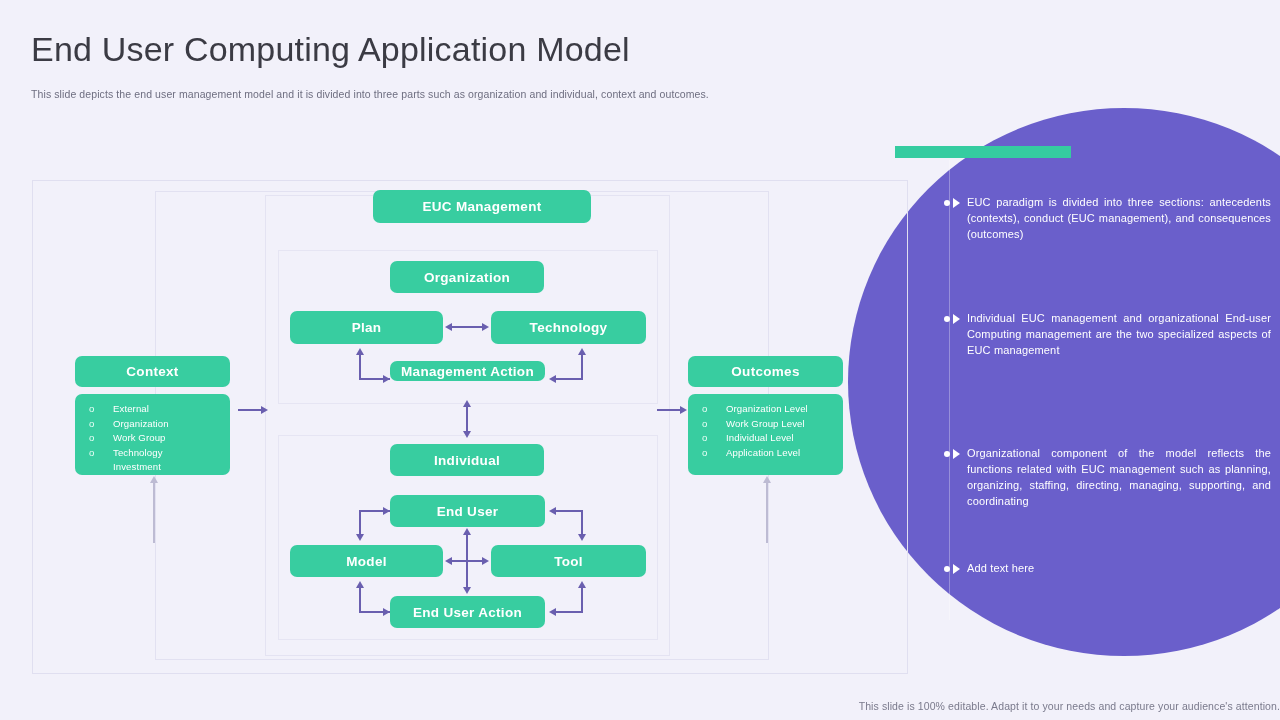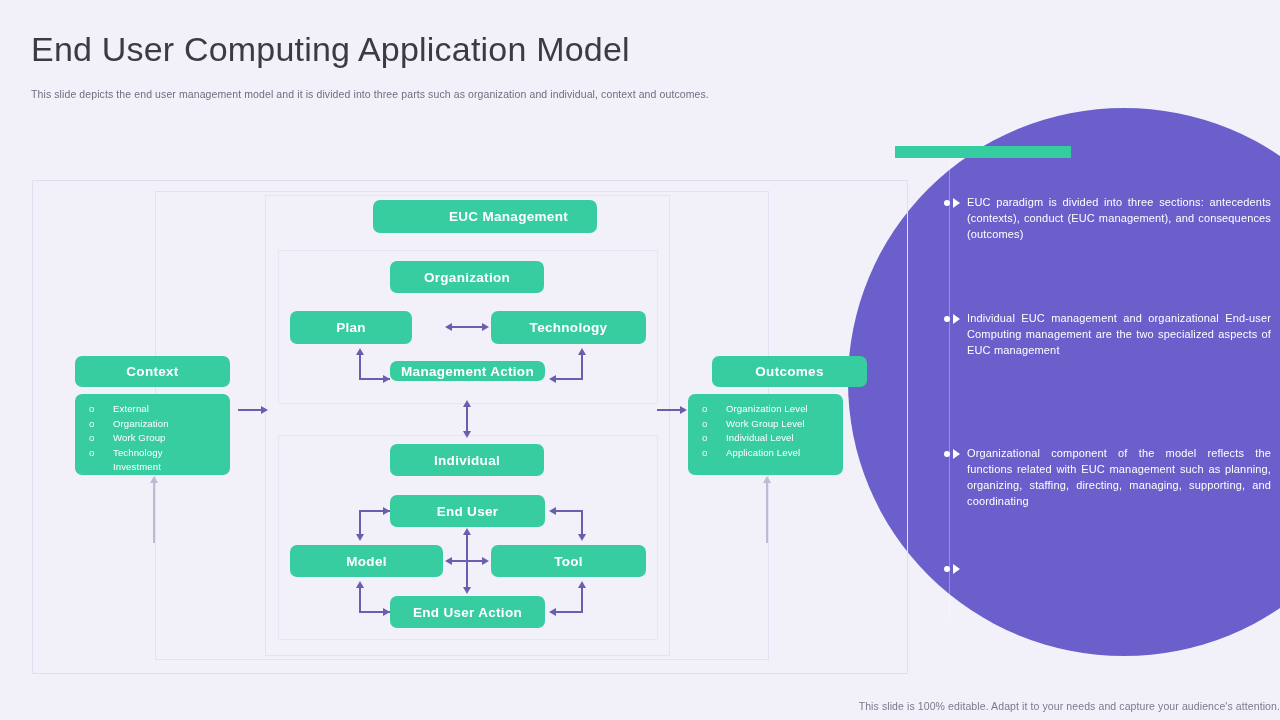--- a/index.html
+++ b/index.html
@@ -158,35 +158,36 @@
         <span class="tri"></span>
     </span>
     <span class="bullet-text">Organizational component of the model reflects the functions related with EUC management such as planning, organizing, staffing, directing, managing, supporting, and coordinating</span>
   </div>
 
   <div class="bullet-row" style="top:380px;">
     <span class="bullet-marker">
       <span class="dot"></span>
         <span class="tri"></span>
     </span>
+    <span class="bullet-text single">Add text here</span>
   </div>
 
 </div>
 
 <div class="outer-frame"></div>
 <div class="panel-wide"></div>
 <div class="panel-mid"></div>
 <div class="panel-org"></div>
 <div class="panel-ind"></div>
 
-<div class="node" style="left:373px;top:200px;width:177px;height:33px;padding-left:47px;">EUC Management</div>
+<div class="node" style="left:373px;top:190px;width:218px;height:33px;">EUC Management</div>
 
 <div class="node" style="left:390px;top:261px;width:154px;height:32px;">Organization</div>
 
-<div class="node" style="left:290px;top:311px;width:122px;height:33px;">Plan</div>
+<div class="node" style="left:290px;top:311px;width:153px;height:33px;">Plan</div>
 
 <div class="node" style="left:491px;top:311px;width:155px;height:33px;">Technology</div>
 
 <div class="node" style="left:390px;top:361px;width:155px;height:20px;">Management Action</div>
 
 <div class="arrow-line" style="left:452px;top:326px;width:30px;height:2px;"></div>
 <div class="ah ah-l" style="left:445px;top:322.5px;"></div>
 <div class="ah ah-r" style="left:482px;top:322.5px;"></div>
 
 <div class="arrow-line" style="left:359px;top:378px;width:31px;height:2px;"></div>
@@ -251,21 +252,21 @@
     <li><span>Investment</span></li>
   </ul>
 </div>
 
 <div class="arrow-line" style="left:238px;top:409px;width:25px;height:2px;"></div>
 <div class="ah ah-r" style="left:261px;top:405.5px;"></div>
 
 <div class="arrow-line gray" style="left:153px;top:483px;width:2px;height:60px;"></div>
 <div class="ah ah-u gray" style="left:149.5px;top:476px;"></div>
 
-<div class="side-head" style="left:688px;top:356px;width:155px;height:31px;margin-left:24px;">Outcomes</div>
+<div class="side-head" style="left:688px;top:356px;width:155px;height:31px;">Outcomes</div>
 
 <div class="side-list" style="left:688px;top:394px;width:155px;height:81px;">
   <ul>
     <li><span class="marker">o</span><span>Organization Level</span></li>
     <li><span class="marker">o</span><span>Work Group Level</span></li>
     <li><span class="marker">o</span><span>Individual Level</span></li>
     <li><span class="marker">o</span><span>Application Level</span></li>
   </ul>
 </div>
 

